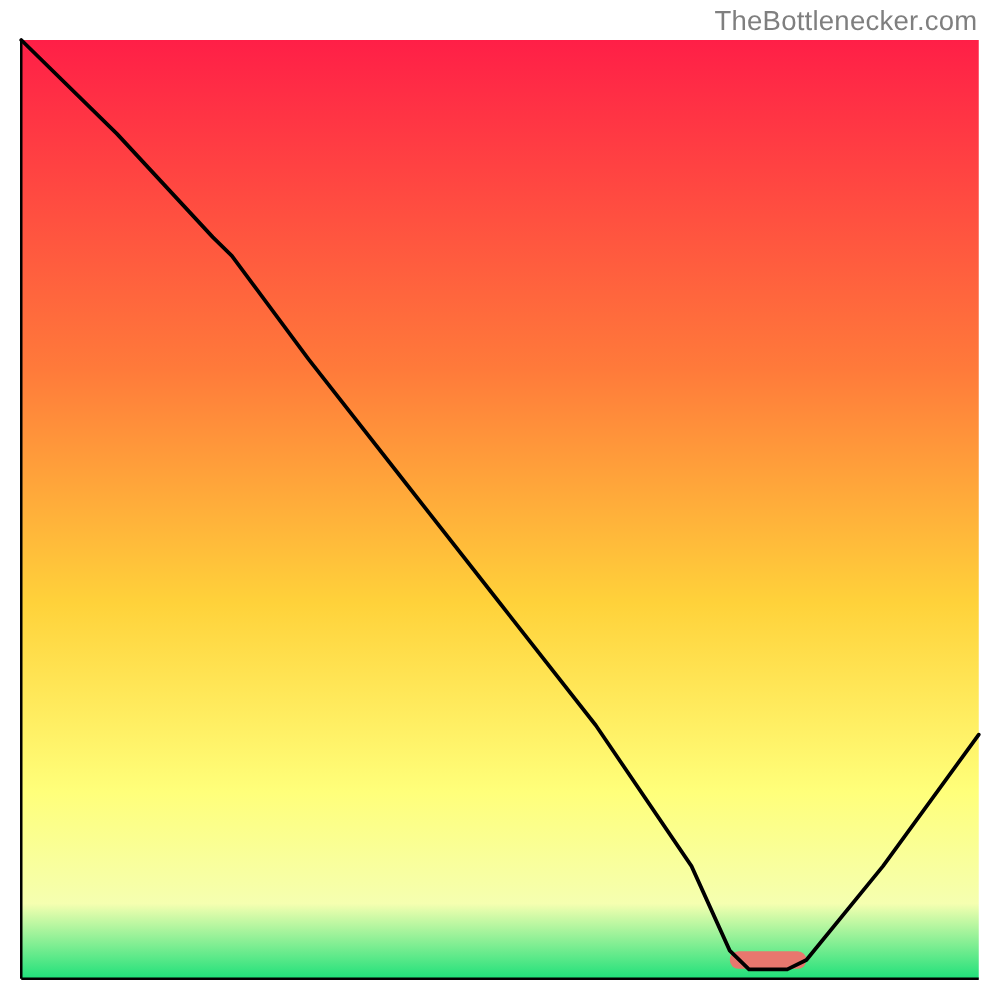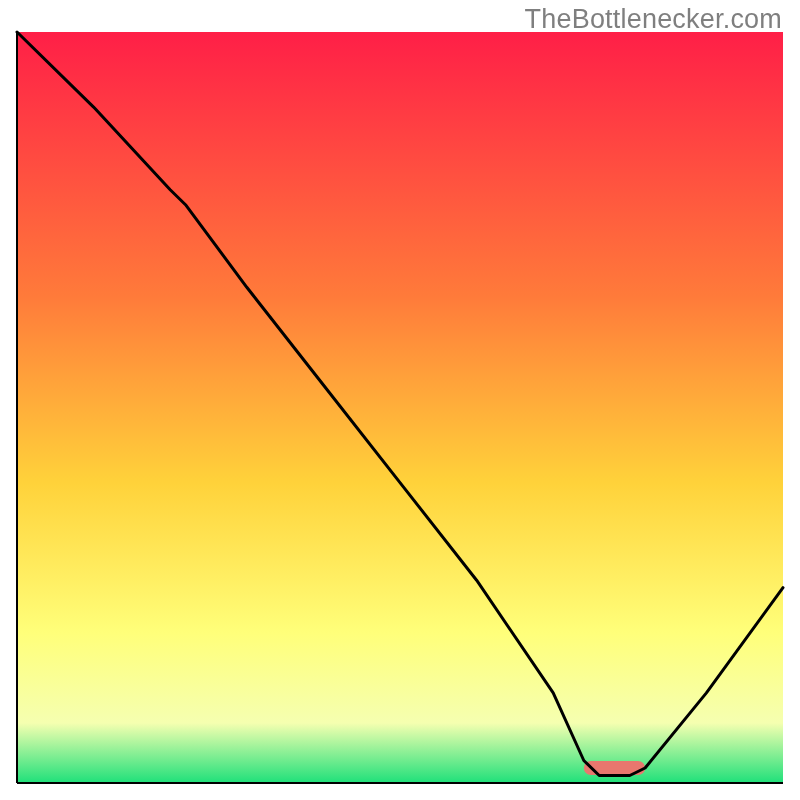--- a/index.html
+++ b/index.html
@@ -9,21 +9,21 @@
     height: 800px;
     background: #ffffff;
     font-family: Arial, Helvetica, sans-serif;
     position: relative;
   }
   .attribution {
     position: absolute;
     top: 4px;
     right: 18px;
     color: #7f7f7f;
-    font-size: 27px;
+    font-size: 22px;
     font-weight: 400;
     letter-spacing: 0.2px;
   }
   .plot-wrap {
     position: absolute;
     left: 15px;
     top: 30px;
     width: 770px;
     height: 755px;
   }

